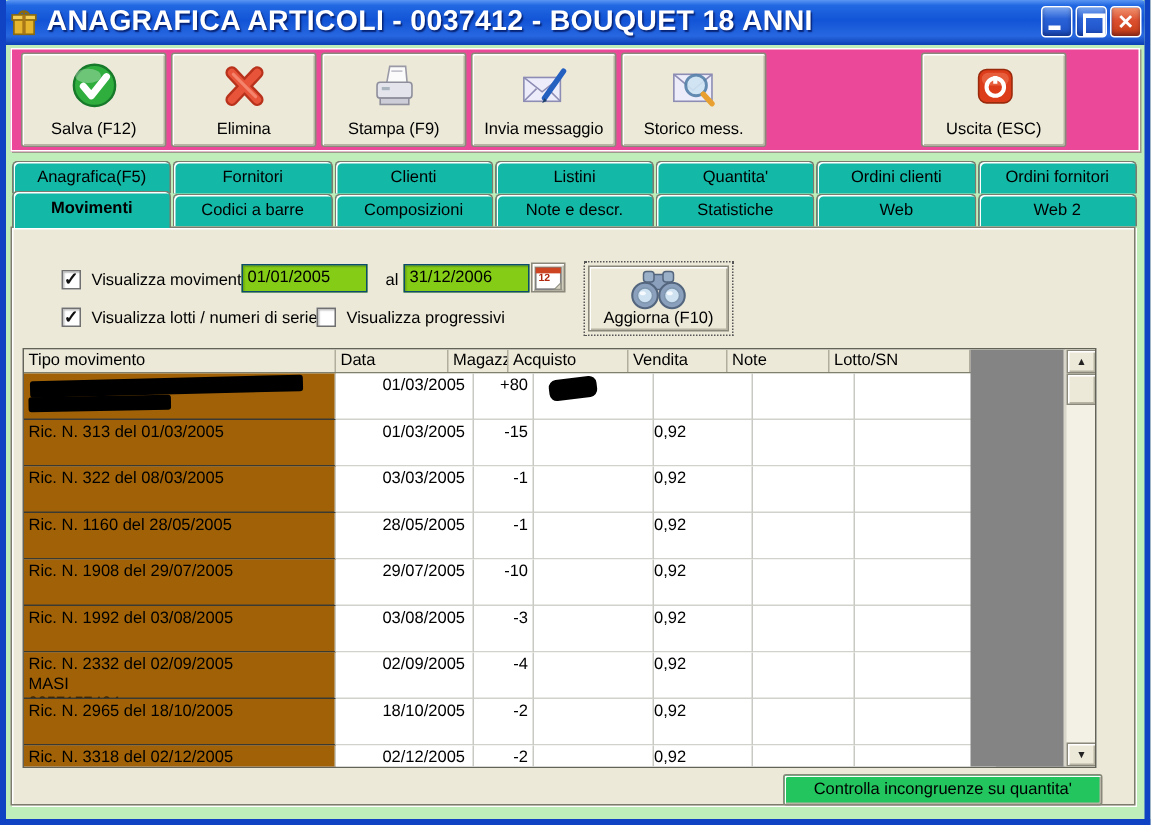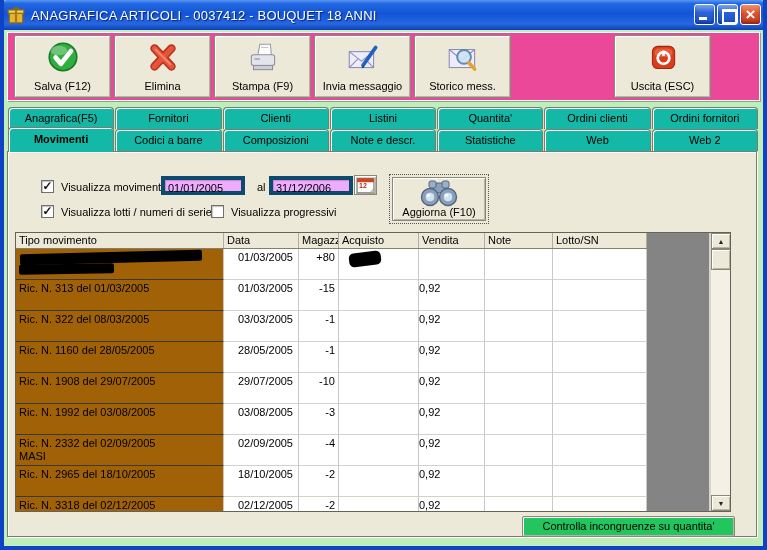--- a/index.html
+++ b/index.html
@@ -5,21 +5,21 @@
   html,body{margin:0;padding:0;background:#d4d0c8;}
   *{box-sizing:border-box;}
   .win{position:relative;width:767px;height:550px;font-family:"Liberation Sans",sans-serif;
        background:#bfeebb;border-left:4px solid #0f43c4;border-right:4px solid #0f43c4;
        border-bottom:4px solid #0f43c4;overflow:hidden;}
   
   .titlebar{position:absolute;left:-4px;top:0;width:767px;height:30px;
     background:linear-gradient(180deg,#5a96f2 0%,#2268e2 12%,#1254d6 45%,#2767e0 80%,#0c3fb4 100%);
     border-radius:7px 7px 0 0;display:flex;align-items:center;}
   .app-icon{margin-left:7px;width:18px;height:18px;flex:0 0 auto;}
-  .title-text{color:#fff;font-weight:normal;font-size:13px;margin-left:6px;
+  .title-text{color:#fff;font-weight:bold;font-size:19px;margin-left:6px;
     text-shadow:1px 1px 1px rgba(0,20,90,.8);white-space:nowrap;letter-spacing:.2px;}
   .winbtns{position:absolute;right:6px;top:4px;display:flex;gap:2px;}
   .wbtn{width:21px;height:21px;border-radius:3px;border:1px solid #fff;
     background:linear-gradient(180deg,#79a5ef 0%,#2a62d8 40%,#1d50c4 100%);
     position:relative;box-shadow:inset 0 -2px 3px rgba(0,0,40,.35);}
   .wbtn.close{background:linear-gradient(180deg,#f0926f 0%,#dd5130 45%,#c53b14 100%);}
   .wbtn.min::after{content:"";position:absolute;left:4px;bottom:4px;width:8px;height:3px;background:#fff;}
   .wbtn.max::after{content:"";position:absolute;left:4px;top:4px;width:11px;height:10px;
      border:2px solid #fff;border-top-width:3px;}
   .wbtn.close::after{content:"\00d7";position:absolute;left:0;top:-1px;width:100%;text-align:center;
@@ -43,21 +43,21 @@
   .row2{top:99px;}
   .row2 .tab.active{font-weight:bold;height:25px;margin-top:-2px;position:relative;z-index:5;
     box-shadow:inset 1px 1px 0 #fff;line-height:23px;}
   
   .page{position:absolute;left:3px;top:121px;width:750px;height:386px;background:#ece9d8;
     border:1px solid #7d7b6d;box-shadow:1px 1px 0 #fff,inset 1px 1px 0 #fff;}
   .chk{position:absolute;width:13px;height:13px;background:#fff;border:1px solid #707070;
     box-shadow:inset 1px 1px 1px rgba(0,0,0,.25);font-size:12px;line-height:11px;text-align:center;
     font-weight:bold;color:#111;}
   .lbl{position:absolute;font-size:11px;color:#000;white-space:nowrap;}
-  .field{position:absolute;height:19px;background:#f0abfc;border:4px solid #0c4a6e;
+  .field{position:absolute;height:19px;background:#84cc16;border:1px solid #0c4a6e;
     box-shadow:inset 1px 1px 1px rgba(0,0,0,.2);font-size:11px;padding:2px 3px;
     font-family:"Liberation Sans",sans-serif;color:#000;}
   .calbtn{position:absolute;left:346px;top:23px;width:23px;height:20px;background:#ece9d8;
     border:1px solid #8a887a;box-shadow:inset 1px 1px 0 #fff,inset -1px -1px 0 #b8b4a4;}
   .calbtn .cal12{position:absolute;left:4px;top:6px;font-size:7px;color:#b02810;font-weight:bold;}
   .aggiorna{position:absolute;left:381px;top:22px;width:100px;height:50px;
     border:1px dotted #555;background:#ece9d8;padding:2px;}
   .aggiorna .inner{width:100%;height:100%;background:#ece9d8;border:1px solid #8a887a;
     box-shadow:inset 1px 1px 0 #fff,inset -1px -1px 0 #b8b4a4;position:relative;
     display:flex;flex-direction:column;align-items:center;justify-content:flex-end;}
@@ -66,21 +66,21 @@
   
   .grid{position:absolute;left:7px;top:80px;width:716px;height:280px;border:1px solid #636358;
     background:#fff;overflow:hidden;}
   .thead{display:flex;height:16px;background:#ece9d8;border-bottom:1px solid #80806f;}
   .hcell{font-size:11px;line-height:15px;padding-left:3px;white-space:nowrap;overflow:hidden;
     border-right:1px solid #b2ae9e;}
   .trow{display:flex;height:31px;}
   .cell{position:relative;font-size:11px;line-height:13px;padding-top:2px;overflow:hidden;
     border-right:1px solid #c9c9c4;border-bottom:1px solid #d2d2cc;background:#fff;white-space:nowrap;}
   .c-tipo{width:208px;background:#a16207;border-bottom:1px solid #3a3a32;padding-left:3px;}
-  .c-data{width:75px;text-align:right;padding-right:5px;}
+  .c-data{width:92px;text-align:right;padding-right:5px;}
   .c-magazzino{width:40px;text-align:right;padding-right:3px;}
   .c-acquisto{width:80px;text-align:right;padding-right:5px;}
   .c-vendita{width:66px;text-align:left;padding-right:2px;}
   .c-note{width:68px;padding-left:3px;}
   .c-lotto{width:94px;padding-left:3px;}
   .hw-tipo{width:208px;}.hw-data{width:75px;}.hw-magazzino{width:40px;}.hw-acquisto{width:80px;}
   .hw-vendita{width:66px;}.hw-note{width:68px;}.hw-lotto{width:94px;}
   .grayfill{position:absolute;left:631px;top:0;width:63px;height:280px;background:#848484;
     border-right:1px solid #d8d6ca;}
   .redacted-tipo::before{content:"";position:absolute;left:4px;top:3px;width:182px;height:11px;

